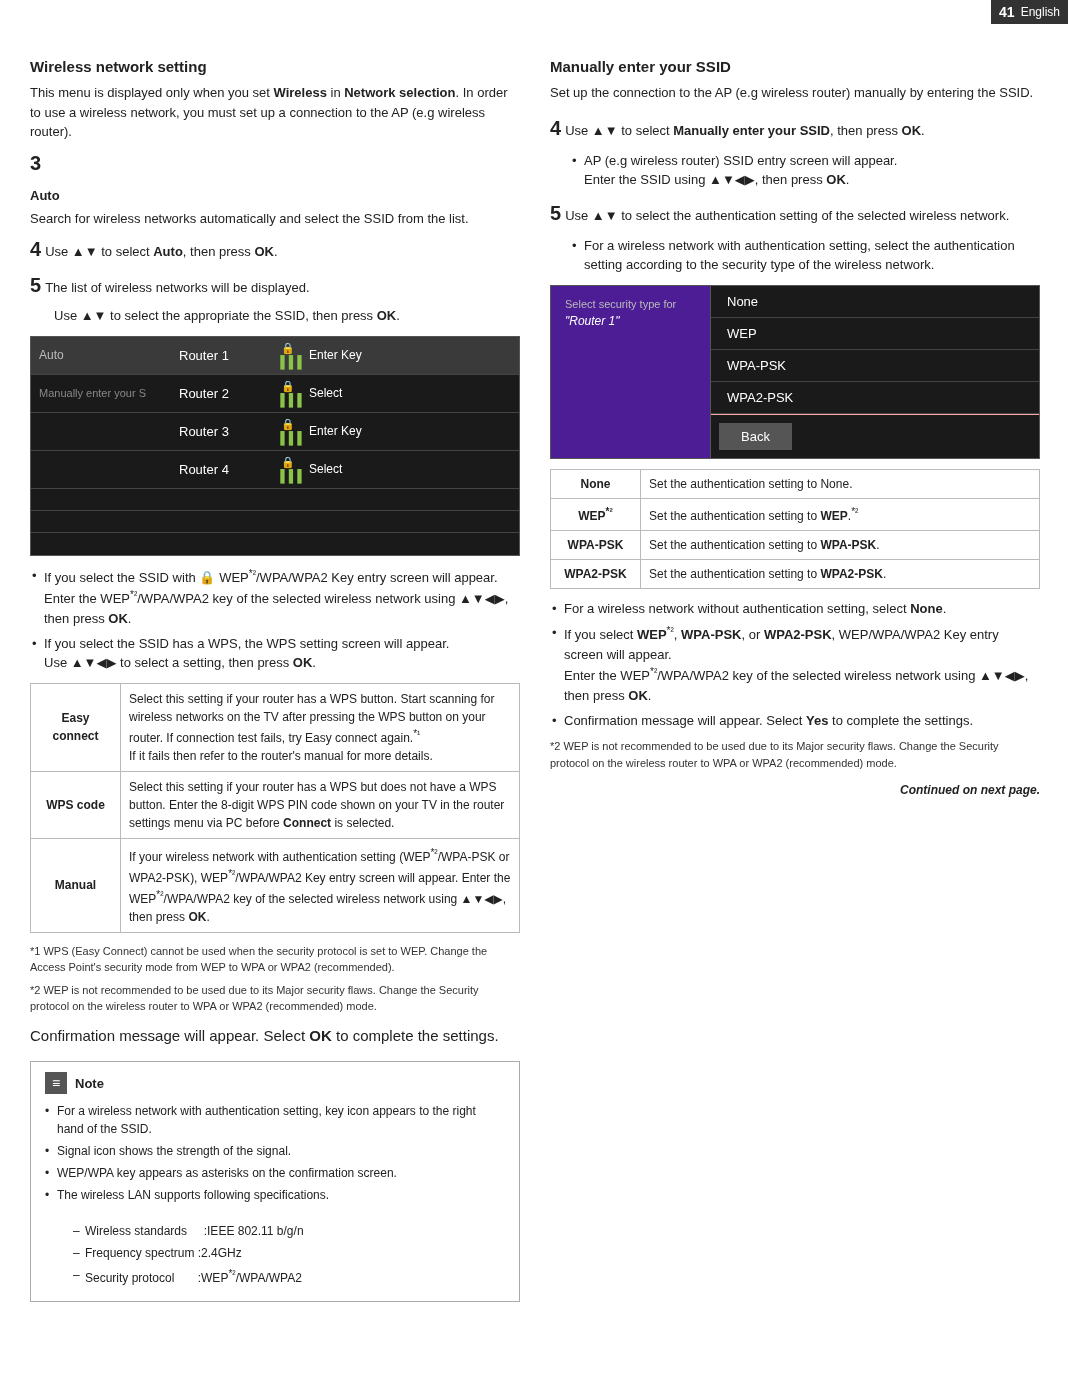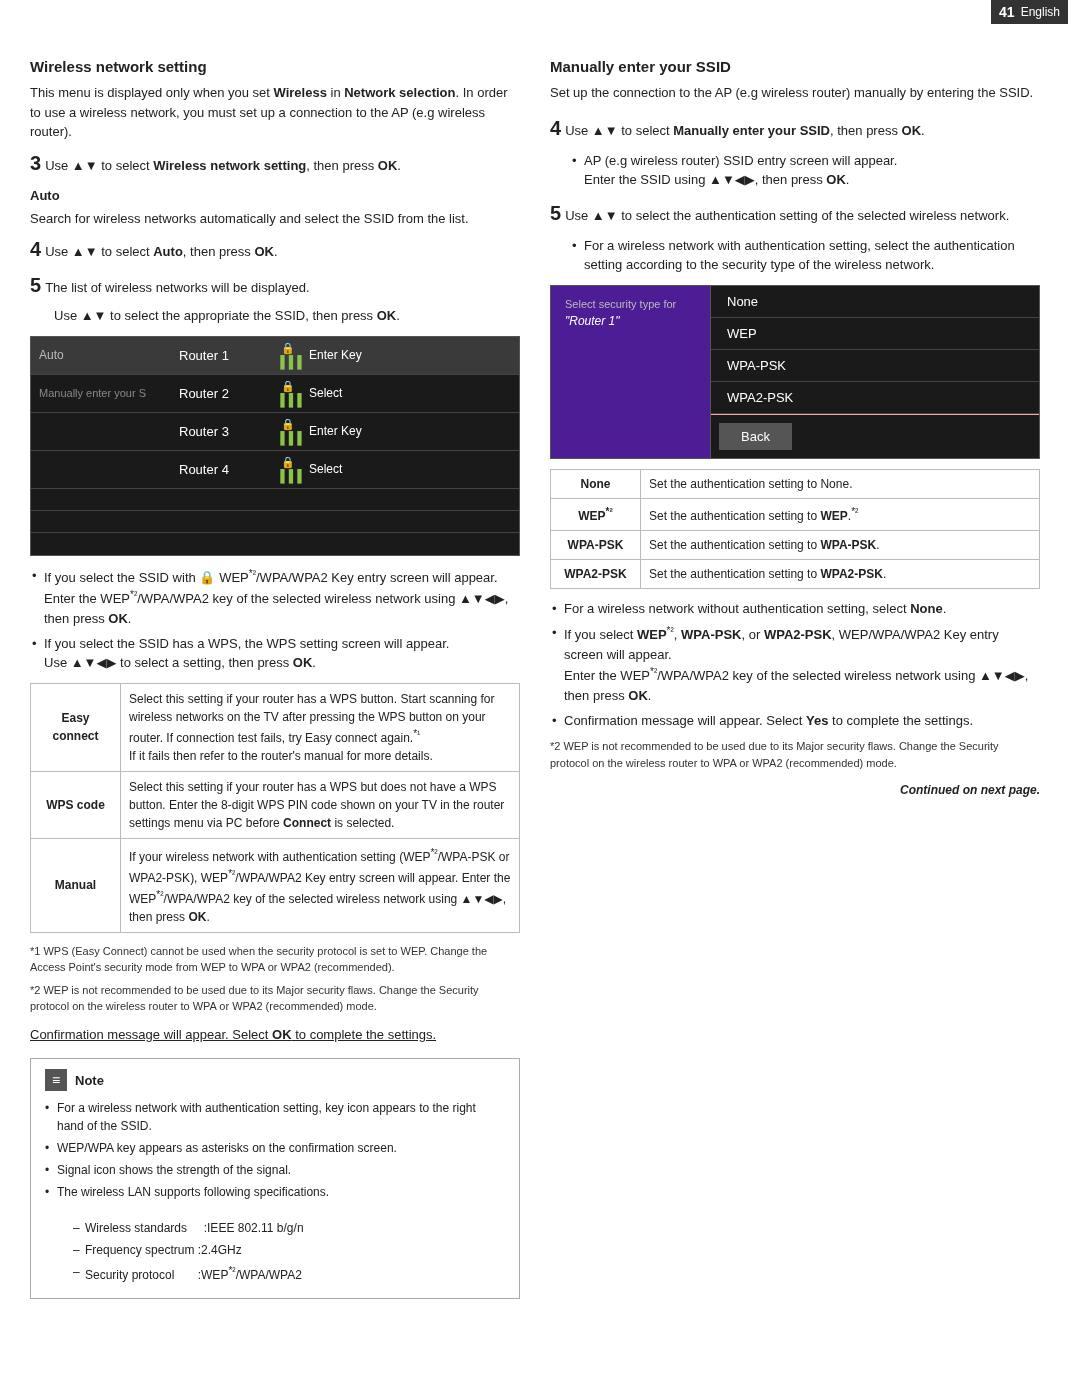--- a/index.html
+++ b/index.html
@@ -169,22 +169,21 @@
     
     .footnote {
       font-size: 11px;
       line-height: 1.5;
       margin-top: 6px;
       color: #333;
     }
 
     .confirm-line {
       margin: 10px 0;
-      font-size: 13px;
-      text-decoration: underline;
+      font-size: 15px;
     }
 
     
     .note-box {
       border: 1px solid #aaa;
       padding: 10px 14px;
       margin-top: 14px;
       font-size: 12px;
     }
     .note-header {
@@ -347,21 +346,20 @@
     <div class="section-title">Wireless network setting</div>
 
     <p>
       This menu is displayed only when you set <strong>Wireless</strong> in
       <strong>Network selection</strong>. In order to use a wireless network, you must set up
       a connection to the AP (e.g wireless router).
     </p>
 
     <div class="step-line">
       <span class="step-num">3</span>
-      <span>Use ▲▼ to select <strong>Wireless network setting</strong>, then press <strong>OK</strong>.</span>
     </div>
 
     <div class="sub-heading">Auto</div>
     <p>Search for wireless networks automatically and select the SSID from the list.</p>
 
     <div class="step-line">
       <span class="step-num">4</span>
       <span>Use ▲▼ to select <strong>Auto</strong>, then press <strong>OK</strong>.</span>
     </div>
 
@@ -450,22 +448,22 @@
       Confirmation message will appear. Select <strong>OK</strong> to complete the settings.
     </p>
 
     <div class="note-box">
       <div class="note-header">
         <div class="note-icon">≡</div>
         <span>Note</span>
       </div>
       <ul class="note-list">
         <li>For a wireless network with authentication setting, key icon appears to the right hand of the SSID.</li>
+        <li>Signal icon shows the strength of the signal.</li>
         <li>WEP/WPA key appears as asterisks on the confirmation screen.</li>
-        <li>Signal icon shows the strength of the signal.</li>
         <li>The wireless LAN supports following specifications.
           <ul class="sub-list">
             <li>Wireless standards&nbsp;&nbsp;&nbsp;&nbsp; :IEEE 802.11 b/g/n</li>
             <li>Frequency spectrum :2.4GHz</li>
             <li>Security protocol&nbsp;&nbsp;&nbsp;&nbsp;&nbsp;&nbsp; :WEP<span class="sup-text">*²</span>/WPA/WPA2</li>
           </ul>
         </li>
       </ul>
     </div>
 

